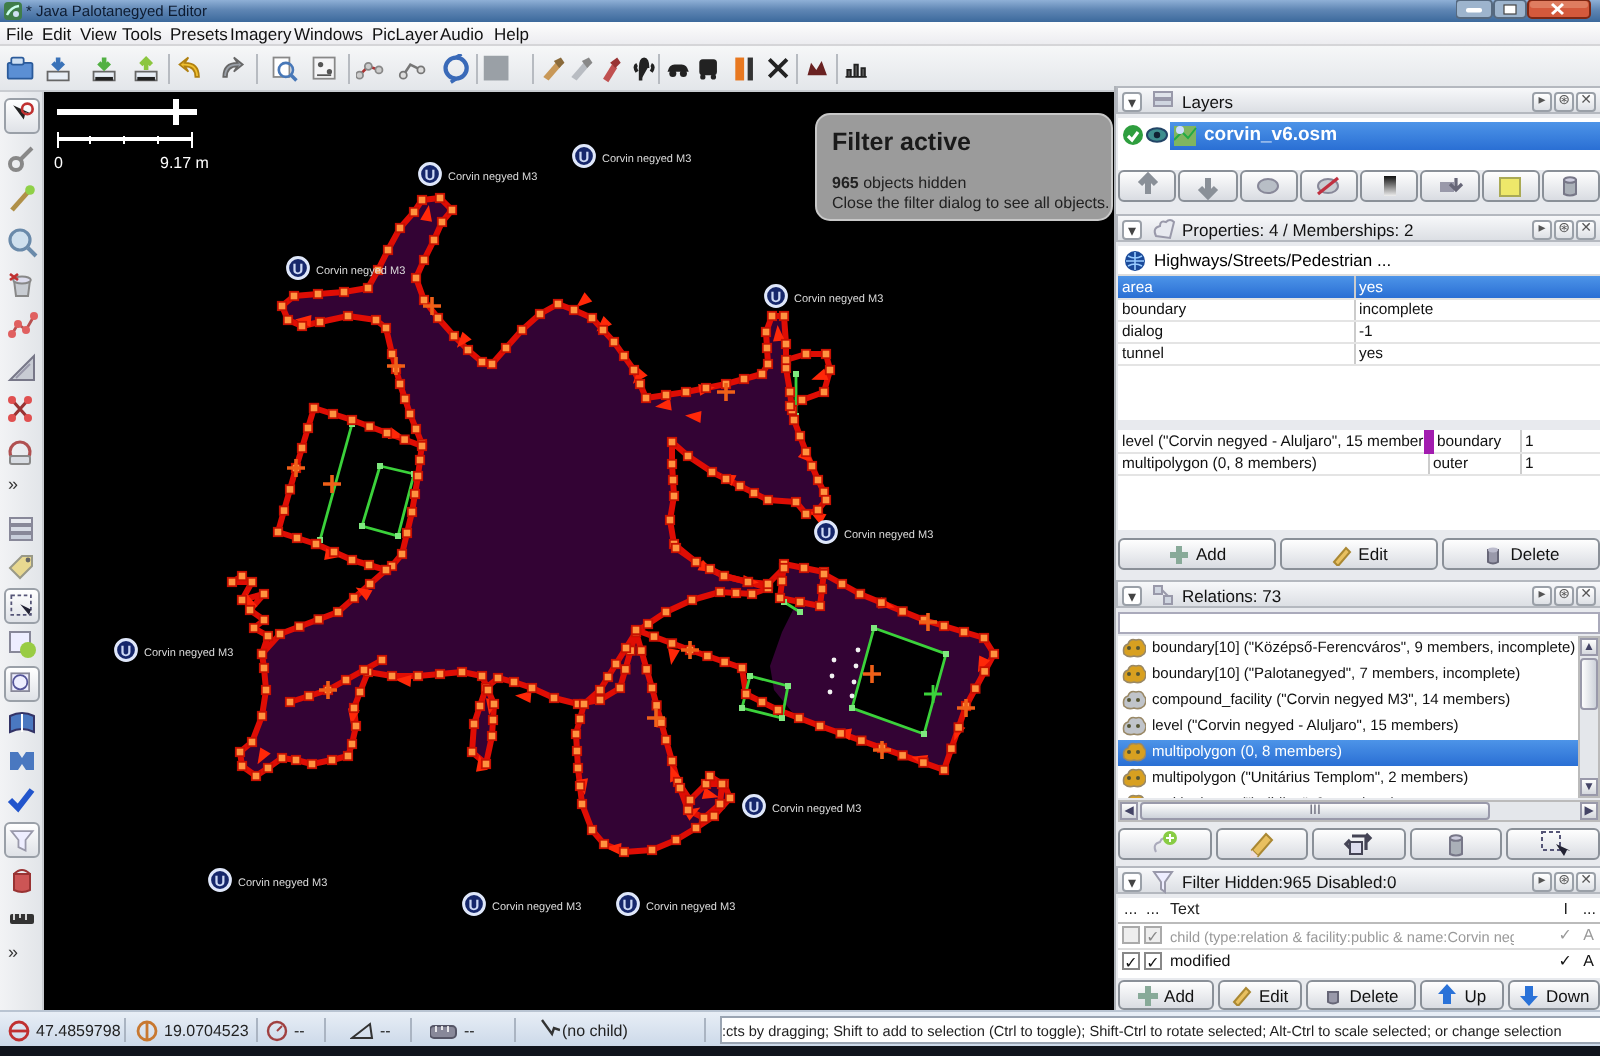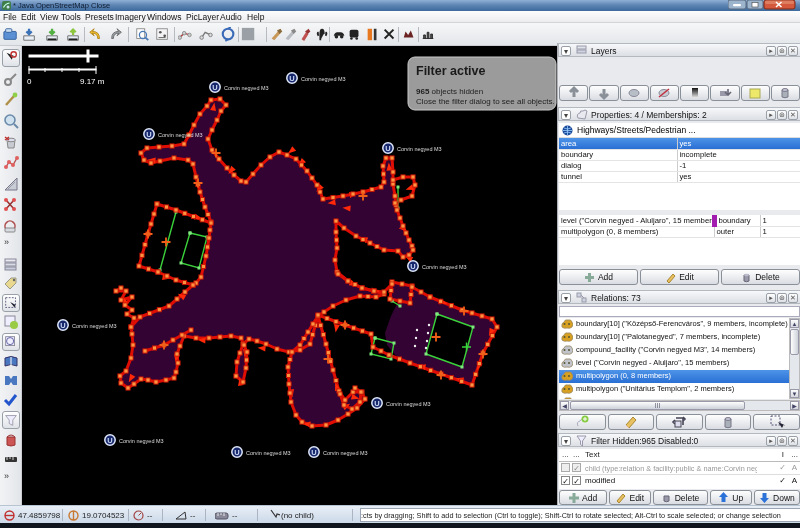--- a/index.html
+++ b/index.html
@@ -20,21 +20,21 @@
 table.kv td{padding:0 2px;height:11px;overflow:hidden;white-space:nowrap;border-bottom:1px solid #e4e4e4}
 .sel{background:linear-gradient(#4d94e8,#2a6fd4);color:#fff}
 </style></head><body>
 
 <div id="titlebar">
  <svg class="abs" style="left:2px;top:1px" width="10" height="9">
       <rect x="0" y="0" width="9" height="9" rx="2" fill="#3f7d4a"></rect>
       <path d="M1.5,6.5 q2,-4 6,-4.5" stroke="#cfe" fill="none" stroke-width="1.2"></path>
       <circle cx="6" cy="6" r="1.5" fill="#cfe0f2"></circle>
     </svg>
- <span class="t">* Java OpenStreetMap Close</span>
+ <span class="t">* Java Palotanegyed Editor</span>
  <svg class="abs" style="left:728px;top:0px" width="68" height="10">
   <rect x="0" y="0" width="18" height="9" rx="2" fill="#9db4cd" stroke="#56697f"></rect>
       <rect x="5" y="4" width="8" height="2.2" rx="1" fill="#fff"></rect>
   <rect x="19" y="0" width="16" height="9" rx="2" fill="#9db4cd" stroke="#56697f"></rect>
       <rect x="24" y="2.5" width="6" height="4.5" fill="#fff" stroke="#444" stroke-width="0.6"></rect>
   <rect x="36" y="0" width="31" height="9" rx="2" fill="#d4593c" stroke="#7d2714"></rect>
       <rect x="37" y="0.5" width="29" height="3.5" rx="1.5" fill="#e89a7e" opacity="0.55"></rect>
       <path d="M48,2 l5.5,5 M53.5,2 l-5.5,5" stroke="#fff" stroke-width="1.5"></path>
  </svg>
 </div>
@@ -680,20 +680,39 @@
             <rect x="2" y="2" width="9" height="3" fill="#dfe3ea" stroke="#99a"></rect>
             <rect x="2" y="6" width="9" height="3" fill="#cfd5e0" stroke="#99a"></rect>
           </svg></span>
         <span style="position:absolute;left:32px;top:0">Layers</span>
         <span class="hbtns">
           <span class="hb">▸</span>
           <span class="hb">⊛</span>
           <span class="hb">✕</span>
         </span>
       </div>
+      <div style="position:absolute;left:1px;top:16px;width:241px;height:26px;background:#fff">
+<div style="position:absolute;left:0;top:2px;width:241px;height:14px">
+<svg width="11" height="11" style="position:absolute;left:2px;top:1px">
+            <circle cx="5.5" cy="5.5" r="5" fill="#2e9e3e"></circle>
+            <path d="M3,6 l2,2 3,-4" stroke="#fff" stroke-width="1.6" fill="none"></path>
+          </svg>
+<svg width="11" height="11" style="position:absolute;left:14px;top:1px">
+            <ellipse cx="5.5" cy="5.5" rx="5" ry="3.4" fill="#3e8e8e" stroke="#246"></ellipse>
+            <circle cx="5.5" cy="5.5" r="1.6" fill="#123"></circle>
+          </svg>
+<div class="sel" style="position:absolute;left:26px;top:0;width:215px;height:14px"></div>
+<svg width="12" height="12" style="position:absolute;left:28px;top:1px">
+            <rect x="0" y="1" width="11" height="10" fill="#7fb560"></rect>
+            <path d="M0,8 l4,-4 3,3 4,-5" stroke="#2a4" fill="none"></path>
+            <circle cx="3" cy="3" r="2" fill="#cdf"></circle>
+          </svg>
+<span style="position:absolute;left:43px;top:1px;font-size:9.5px;font-weight:bold;color:#fff">corvin_v6.osm</span>
+</div>
+      </div>
       <div style="position:absolute;left:1px;top:42px;width:241px;height:17px;display:flex;gap:1px">
         <span class="btn" style="flex:1;height:16px">
           <svg width="16" height="16" viewBox="0 0 16 16">
             <path d="M8,3 v9 M4,7 l4,-4 4,4" stroke="#8a9098" stroke-width="3" fill="none"></path>
           </svg>
         </span>
         <span class="btn" style="flex:1;height:16px">
           <svg width="16" height="16" viewBox="0 0 16 16">
             <path d="M8,4 v9 M4,9 l4,4 4,-4" stroke="#8a9098" stroke-width="3" fill="none"></path>
           </svg>

